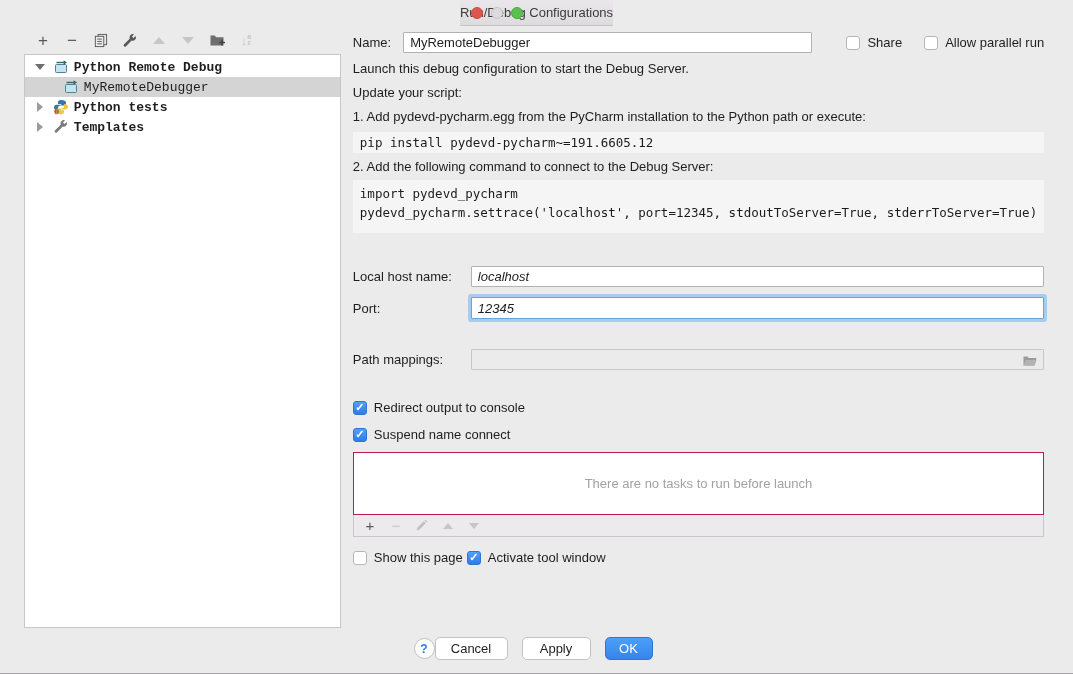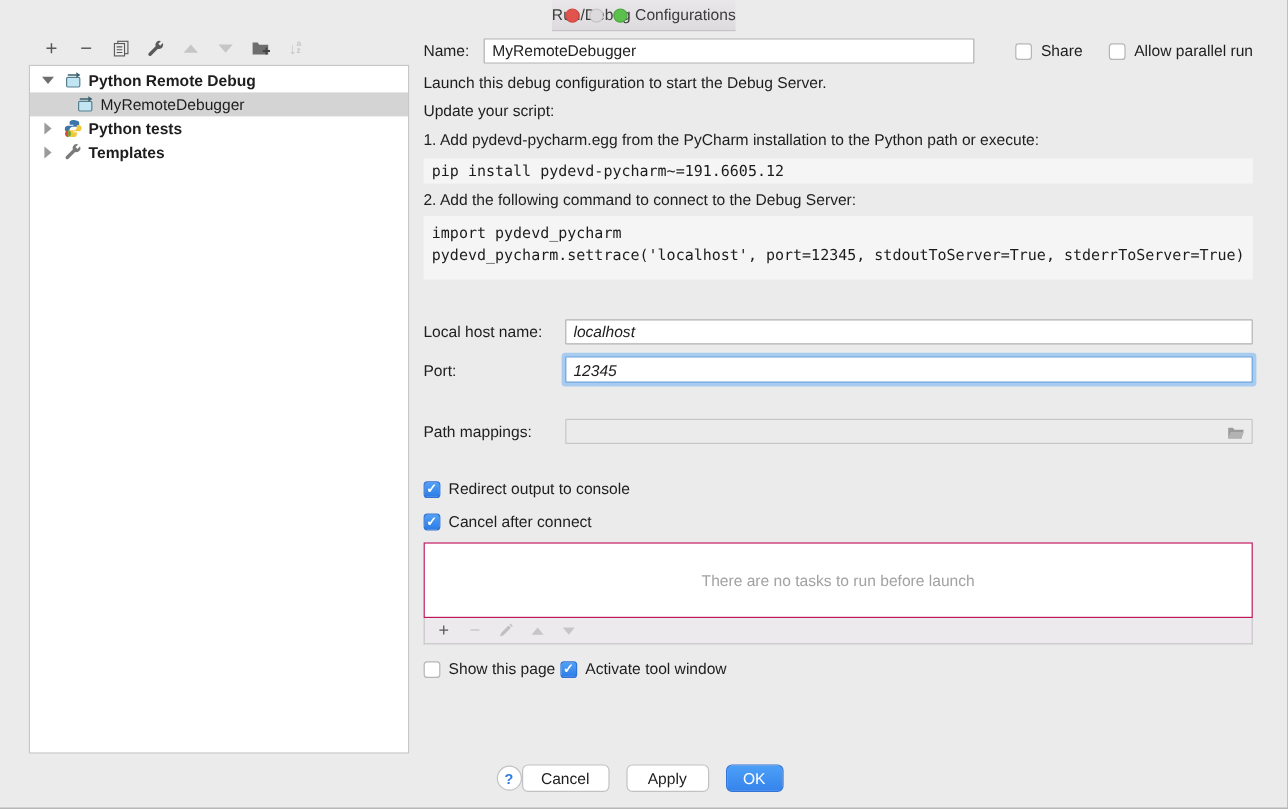--- a/index.html
+++ b/index.html
@@ -34,21 +34,21 @@
   .sortbox .ar { font-size:13px; }
   .sortbox .az { display:flex; flex-direction:column; font-size:7px; line-height:6px; font-weight:bold; }
 
   .treepanel { flex:1; margin-left:8px; background:#ffffff; border:1px solid #c8c6c8; padding-top:2px; overflow:hidden; }
   .trow { height:20px; display:flex; align-items:center; }
   .trow.sel { background:#d4d4d4; }
   .twist { width:10px; height:10px; margin-left:10px; margin-right:8px; display:flex; align-items:center; justify-content:center; }
   .twist.open::before  { content:""; border-left:5px solid transparent; border-right:5px solid transparent; border-top:6px solid #6e6e6e; }
   .twist.closed::before{ content:""; border-top:5px solid transparent; border-bottom:5px solid transparent; border-left:6px solid #9b9b9b; }
   .ticon { width:16px; height:16px; margin-right:5px; flex:0 0 16px; }
-  .tlabel { font-weight:bold; }
+  .tlabel { font-weight:bold;font-family:Liberation Mono, monospace; }
   .tlabel.reg { font-weight:normal; }
   .indent2 { margin-left:38px; }
 
   
   .right { flex:1; padding:6px 13px 0 12px; display:flex; flex-direction:column; overflow:hidden; }
   .row { display:flex; align-items:center; }
   input.txt { height:21px; border:1px solid #b3b1b3; background:#fff; border-radius:1px;
               font-family:"Liberation Sans",sans-serif; font-size:13px; padding:0 6px; color:#1e1e1e; outline:none; }
   .namerow { margin-top:0; }
   .namerow .lbl { margin-right:12px; }
@@ -251,21 +251,21 @@
           </span>
         </div>
       </div>
 
       <label class="cb checked ckrow1">
         <span class="cbbox"></span>
         <span>Redirect output to console</span>
       </label>
       <label class="cb checked ckrow2">
         <span class="cbbox"></span>
-        <span>Cancel after connect</span>
+        <span>Suspend name connect</span>
       </label>
 
 
       <div class="taskpanel">
         <span>There are no tasks to run before launch</span>
       </div>
       <div class="taskbar">
         <span class="tbi">+</span>
         <span class="tbi dis">−</span>
         <span class="tbi dis">

